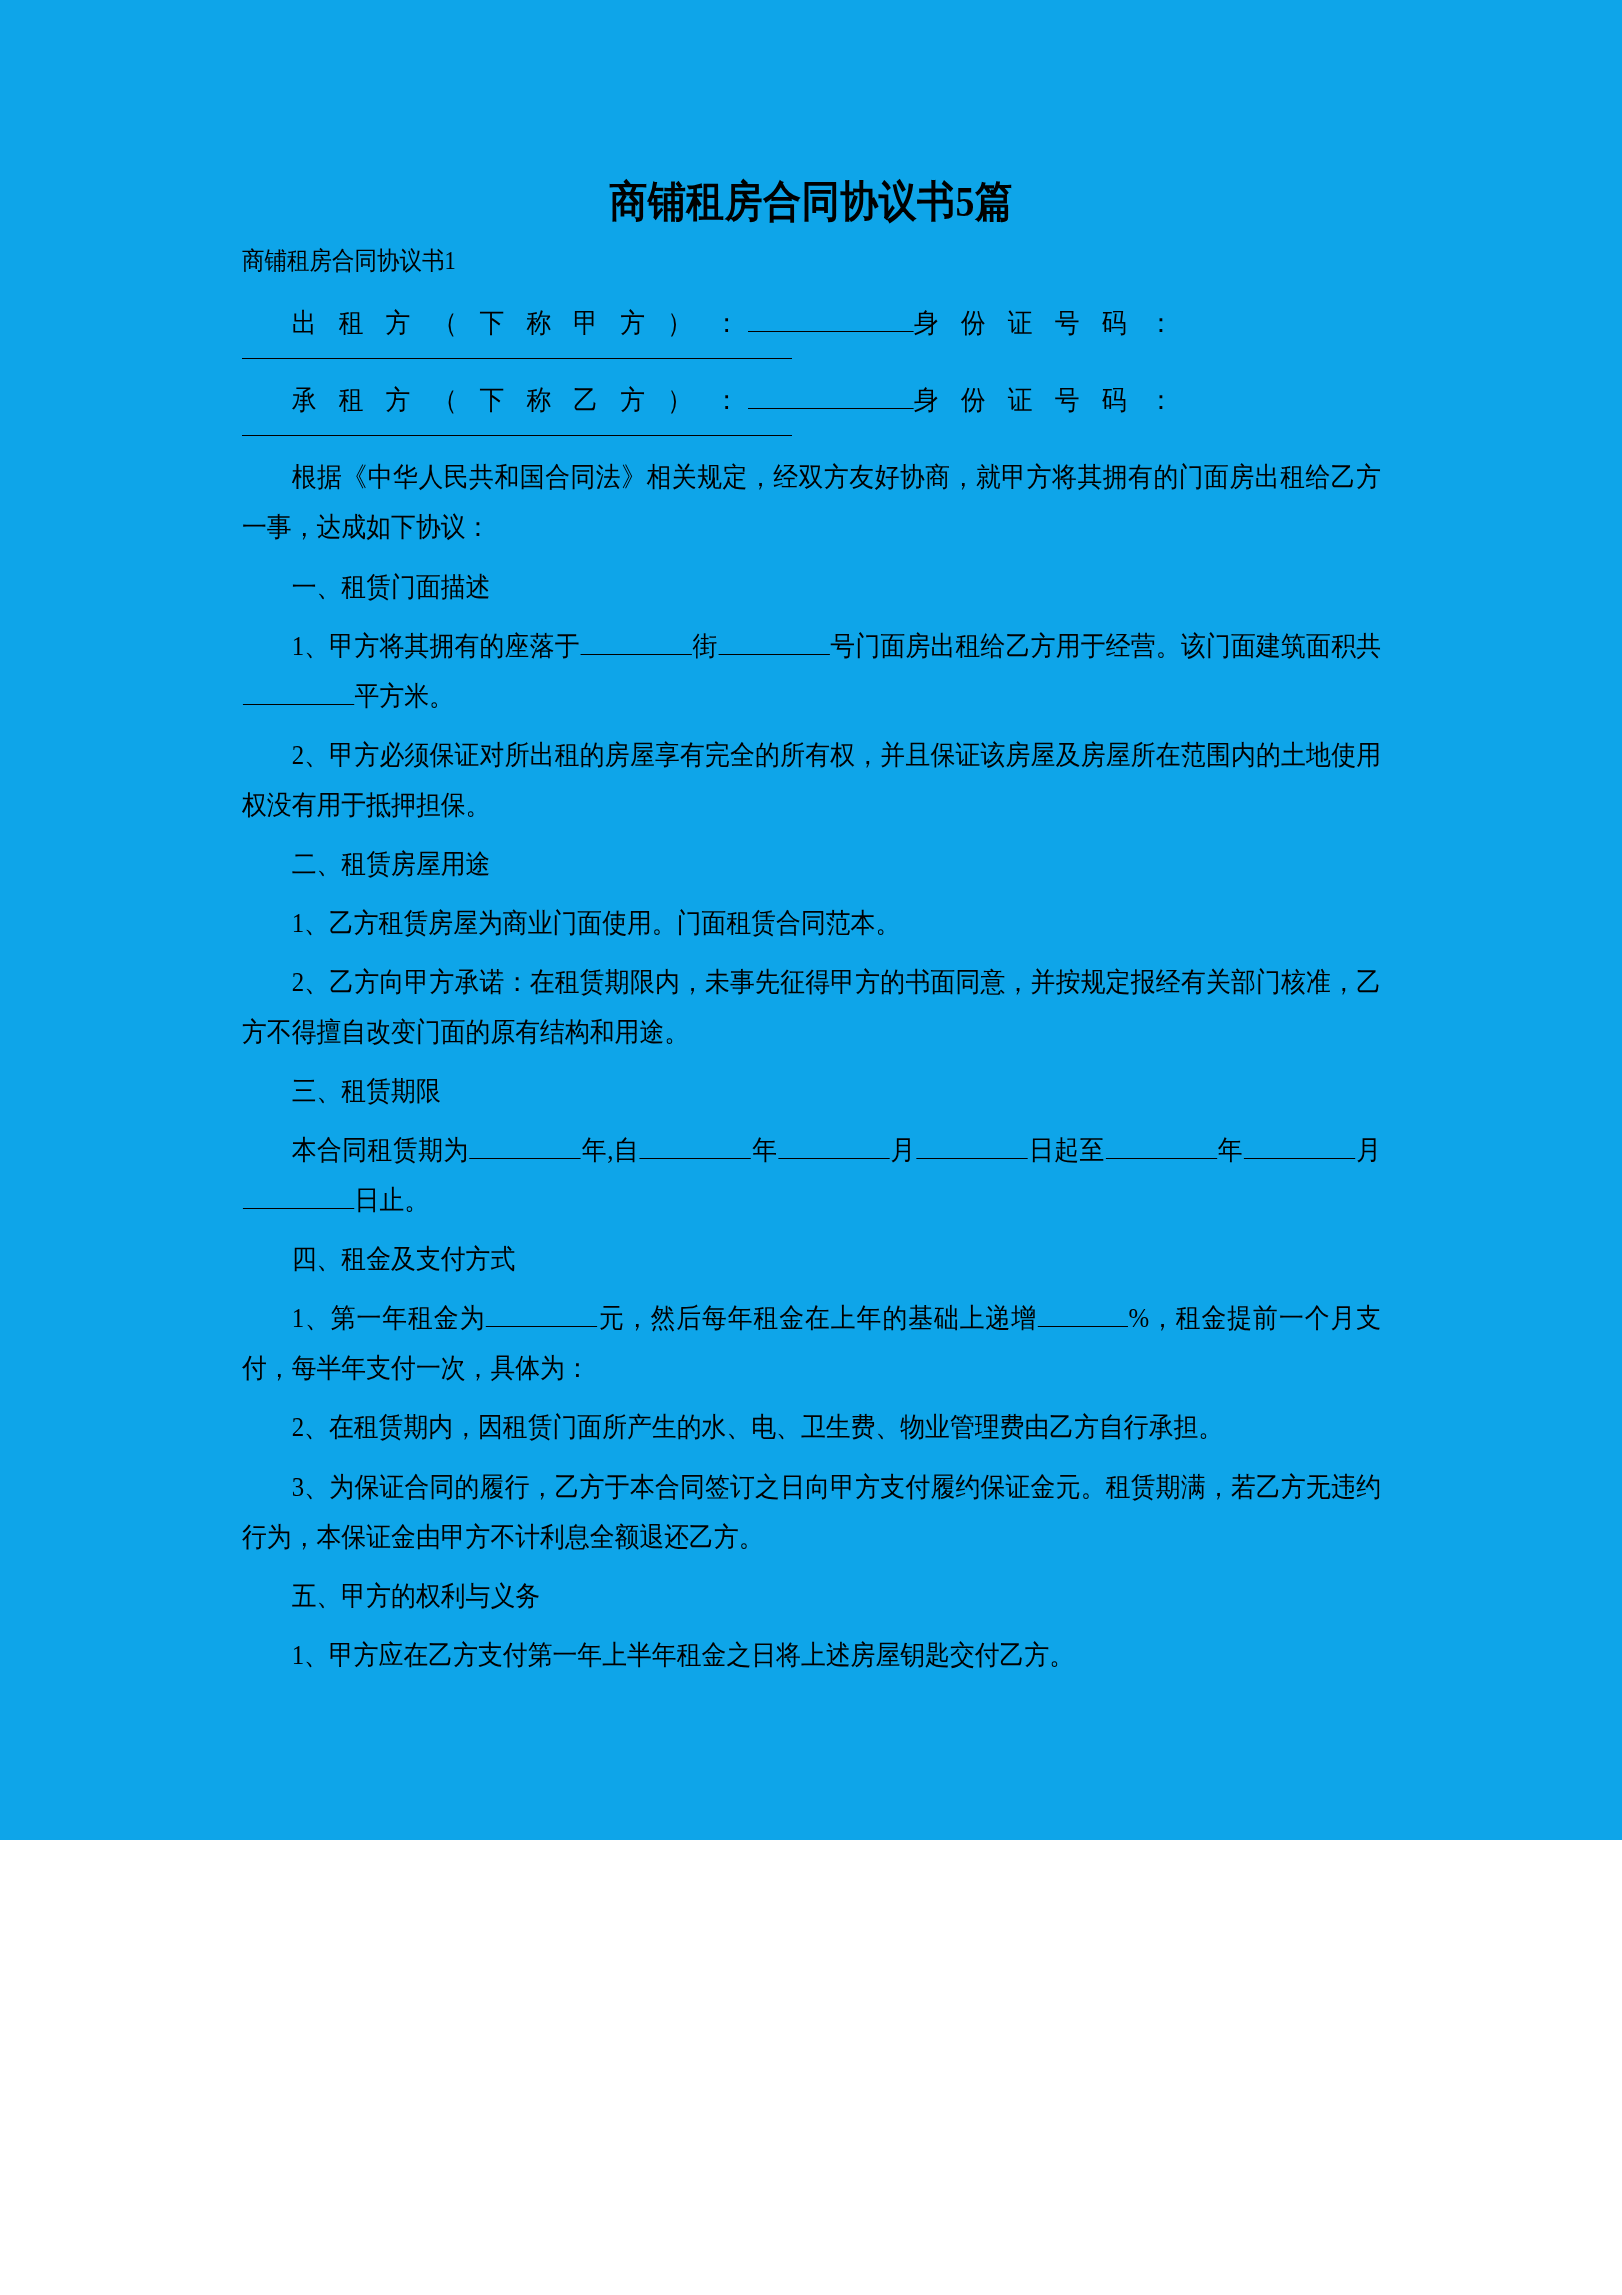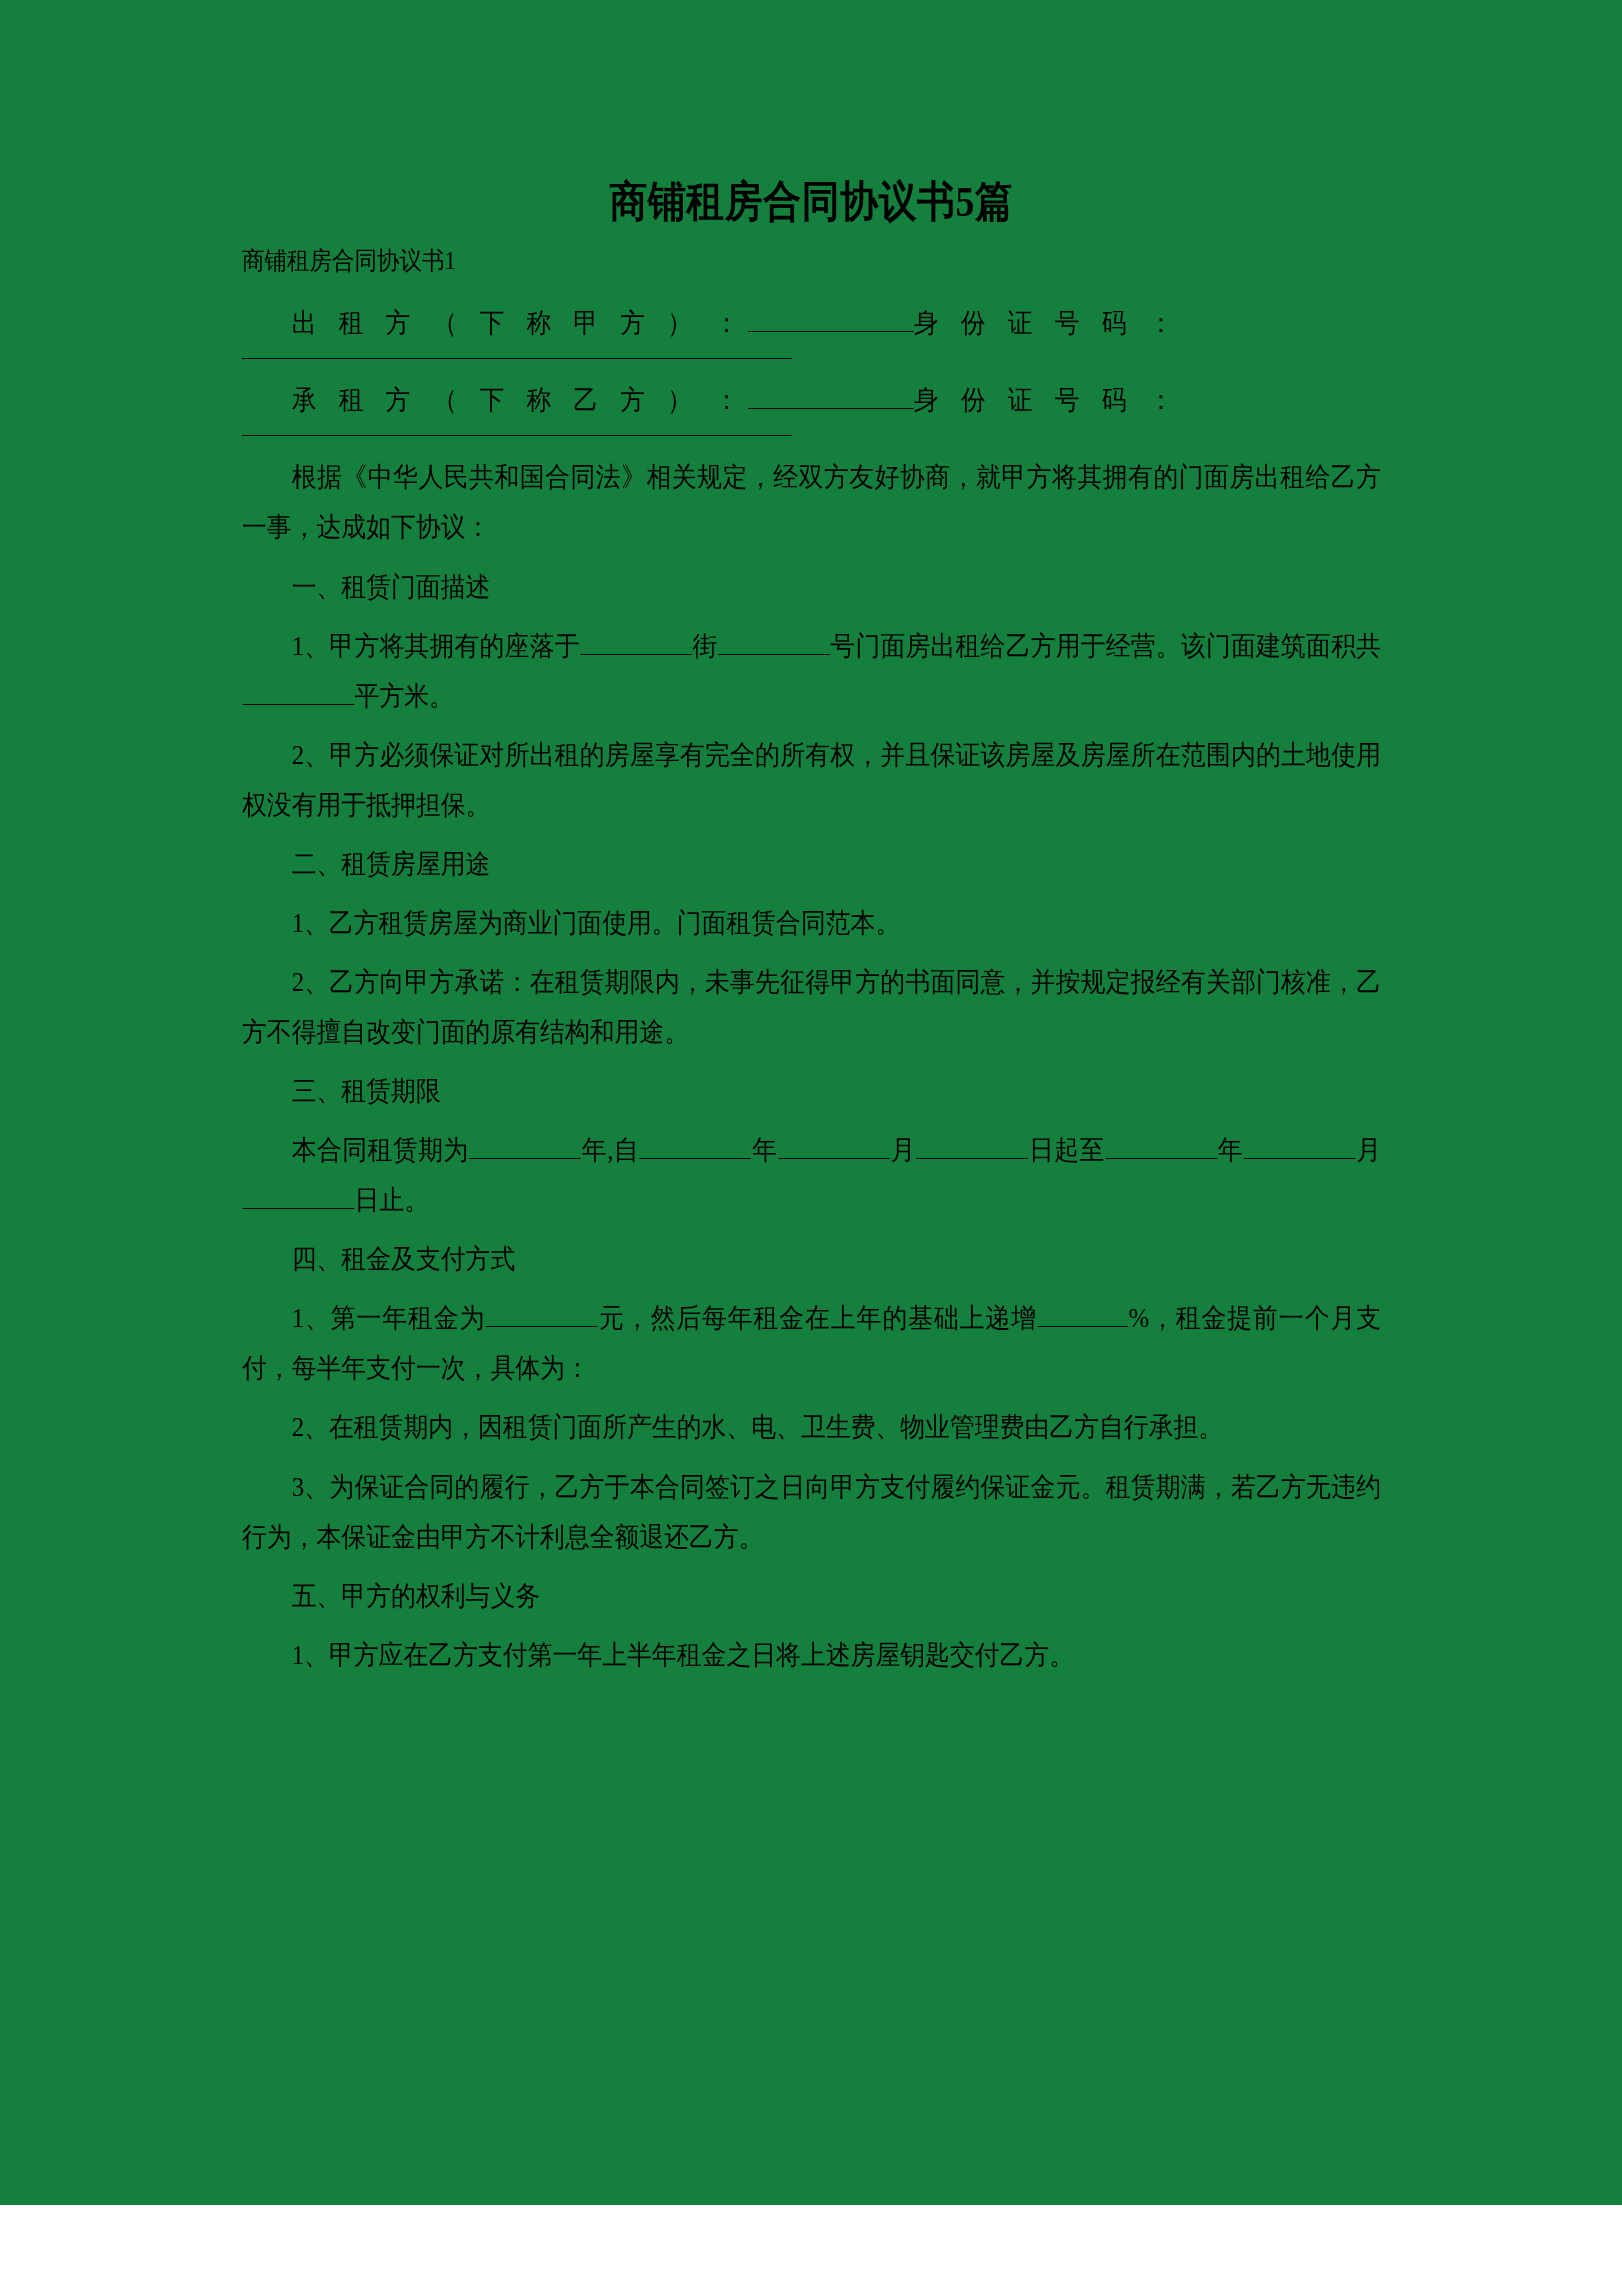--- a/index.html
+++ b/index.html
@@ -3,22 +3,22 @@
 <meta charset="utf-8">
 <style>
   html, body {
     margin: 0;
     padding: 0;
     background: #ffffff;
   }
   .page {
     position: relative;
     width: 1623px;
-    height: 2205px;
-    background: #15803d;
+    height: 1840px;
+    background: #0ea5e9;
     box-sizing: border-box;
     padding: 177px 242px 0 242px;
     font-family: "Liberation Serif", "DejaVu Serif", serif;
     color: #000000;
     overflow: hidden;
   }
   .doc-title {
     font-size: 43px;
     font-weight: bold;
     text-align: center;

